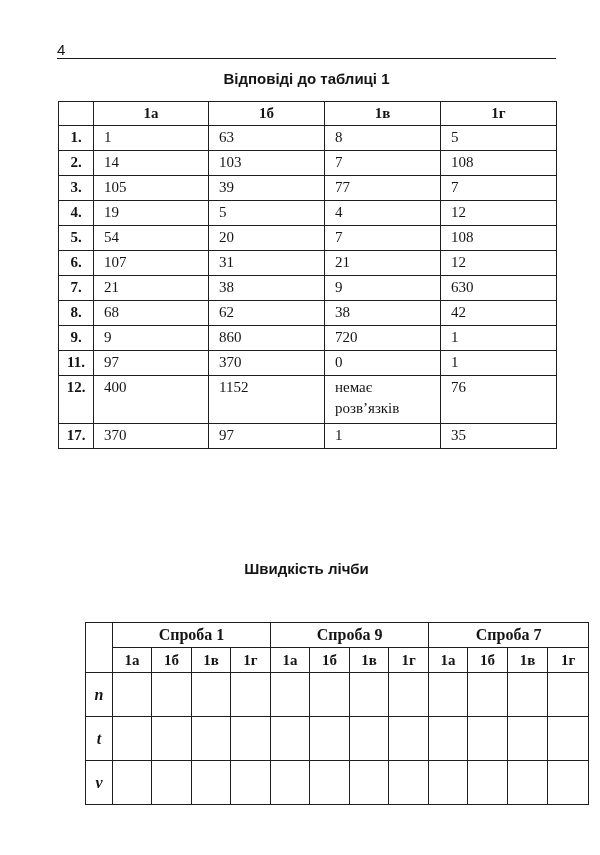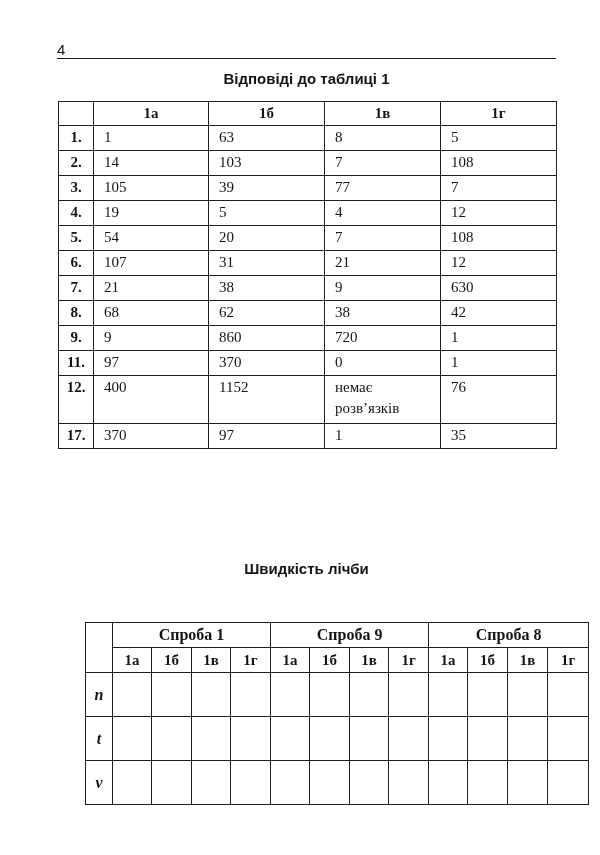--- a/index.html
+++ b/index.html
@@ -183,21 +183,21 @@
     <col style="width:39px">
       <col style="width:40px">
       <col style="width:40px">
       <col style="width:41px">
   </colgroup>
   <thead>
     <tr class="h1">
       <th rowspan="2"></th>
       <th colspan="4">Спроба 1</th>
       <th colspan="4">Спроба 9</th>
-      <th colspan="4">Спроба 8</th>
+      <th colspan="4">Спроба 7</th>
     </tr>
     <tr class="h2">
       <th>1а</th>
       <th>1б</th>
       <th>1в</th>
       <th>1г</th>
       <th>1а</th>
       <th>1б</th>
       <th>1в</th>
       <th>1г</th>

